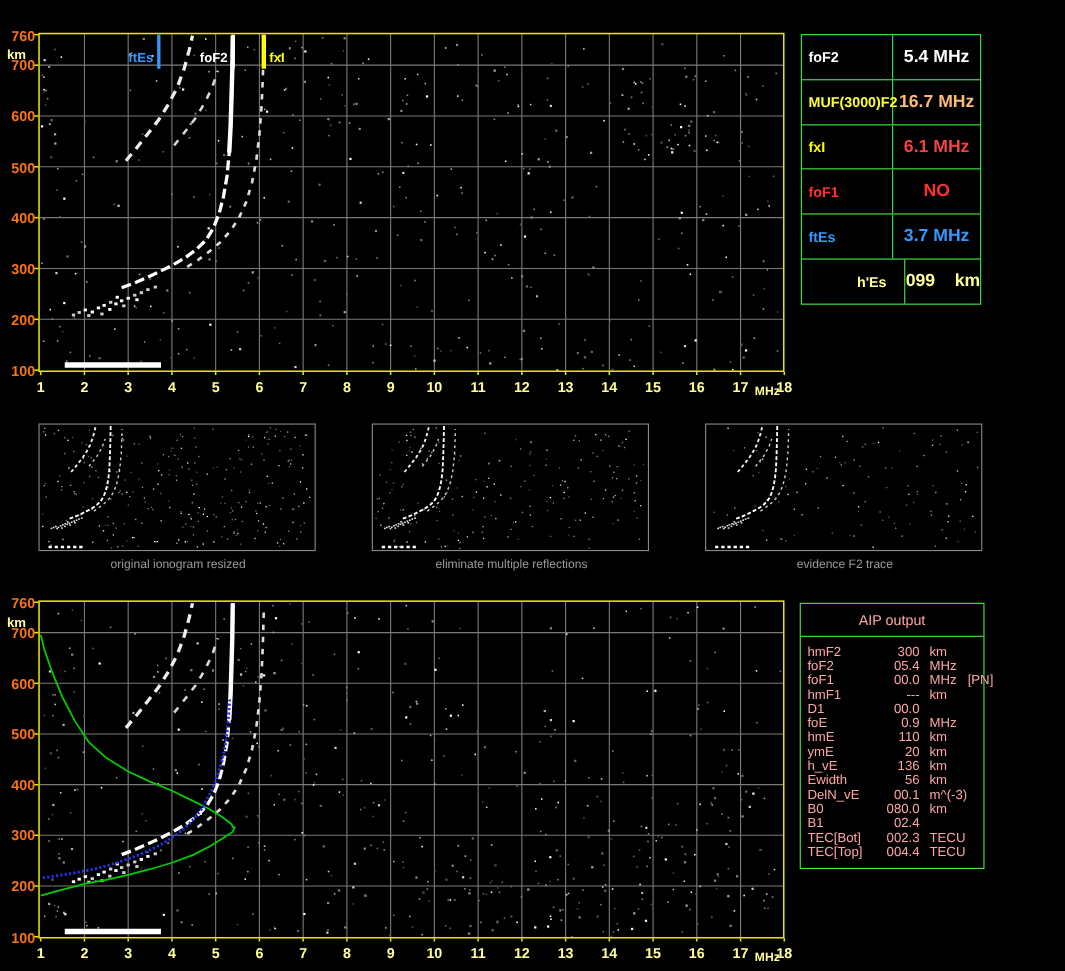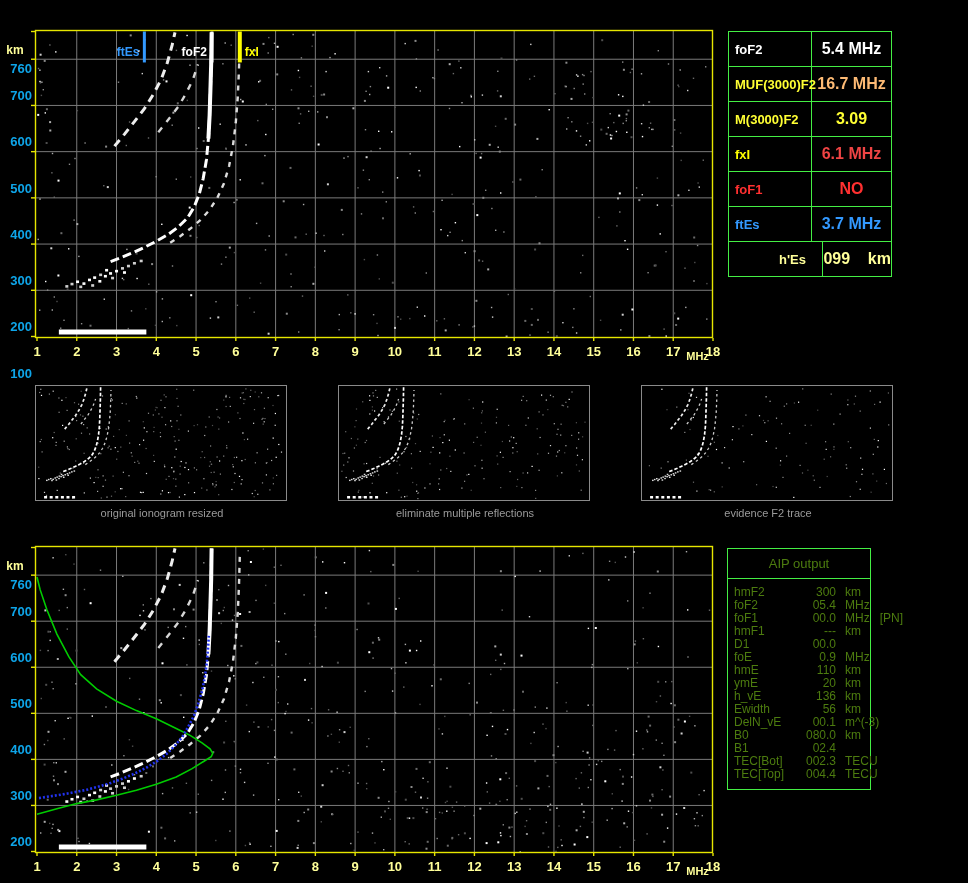--- a/index.html
+++ b/index.html
@@ -2,35 +2,35 @@
 <html><head>
 <meta charset="utf-8">
 <style>
   * { margin:0; padding:0; box-sizing:border-box; }
   html,body { background:#000; }
   body { font-family:"Liberation Sans", sans-serif; }
   .screen { position:relative; width:968px; height:883px; background:#000; overflow:hidden; }
   .title { position:absolute; left:88px; top:1px; font-size:13px; font-weight:bold; color:#FFFF99; letter-spacing:-0.1px; white-space:pre; }
   .chart { position:absolute; left:0; width:968px; }
   .chart svg { position:absolute; left:35px; top:0; overflow:visible; }
-  .ylab { position:absolute; left:1px; width:31px; text-align:right; font-size:13px; font-weight:bold; color:#0ea5e9;margin-top:36px; }
+  .ylab { position:absolute; left:1px; width:31px; text-align:right; font-size:13px; font-weight:bold; color:#f97316; }
   .yunit { position:absolute; left:0px; width:30px; text-align:center; font-size:12px; font-weight:bold; color:#FFFF99; }
   .xlab { position:absolute; width:30px; text-align:center; font-size:13px; font-weight:bold; color:#FFFF99; }
   .xunit { position:absolute; font-size:11px; font-weight:bold; color:#FFFF99; }
   .thumb { position:absolute; top:385px; width:252px; height:116px; border:1px solid #8a8a8a; background:#000; }
   .thumb svg { position:absolute; left:0; top:0; }
   .thumb-caption { position:absolute; top:121px; left:0; width:252px; text-align:center; font-size:11px; color:#9a9a9a; }
   .as-table { position:absolute; left:728px; top:31px; width:164px; height:246px; border:1px solid #44EE44; display:flex; flex-direction:column; }
   .as-header { height:31px; border-bottom:1px solid #44EE44; color:#FFFF00; font-weight:bold; font-size:13px; display:flex; align-items:center; justify-content:center; }
   .as-rows { flex:1; display:flex; flex-direction:column; }
   .as-row { flex:1; display:flex; border-bottom:1px solid #44EE44; }
   .as-row:last-child { border-bottom:none;margin-left:44px; }
   .as-label { width:83px; border-right:1px solid #44EE44; display:flex; align-items:center; padding-left:6px; font-size:13px; font-weight:bold; white-space:pre; }
   .as-value { flex:1; display:flex; align-items:center; justify-content:center; font-size:16px; font-weight:bold; white-space:pre; }
-  .aip-table { position:absolute; left:727px; top:548px; width:144px; height:242px; border:1px solid #44EE44; color:#4d7c0f; }
+  .aip-table { position:absolute; left:727px; top:548px; width:168px; height:242px; border:1px solid #44EE44; color:#fca5a5; }
   .aip-header { height:30px; border-bottom:1px solid #44EE44; font-size:13px; display:flex; align-items:center; justify-content:center; }
   .aip-rows { padding:7px 0 0 0; }
   .aip-row { display:grid; grid-template-columns:64px 44px 1fr; height:13px; line-height:13px; font-size:12px; }
   .aip-name { padding-left:6px; white-space:pre; }
   .aip-value { text-align:right; white-space:pre; }
   .aip-unit { padding-left:9px; white-space:pre; }
 </style>
 </head>
 <body>
 
@@ -1868,24 +1868,20 @@
     <div class="as-rows" id="as-rows">
         <div class="as-row">
           <div class="as-label" style="color: rgb(255, 255, 255);">foF2</div>
           <div class="as-value" style="color: rgb(255, 255, 255);">5.4 MHz</div>
         </div>
         <div class="as-row">
           <div class="as-label" style="color: rgb(255, 255, 51);">MUF(3000)F2</div>
           <div class="as-value" style="color: #fdba74;">16.7 MHz</div>
         </div>
         <div class="as-row">
-          <div class="as-label" style="color: rgb(255, 255, 51);">M(3000)F2</div>
-          <div class="as-value" style="color: rgb(255, 255, 51);">3.09</div>
-        </div>
-        <div class="as-row">
           <div class="as-label" style="color: rgb(255, 255, 0);">fxI</div>
           <div class="as-value" style="color: #ef4444;">6.1 MHz</div>
         </div>
         <div class="as-row">
           <div class="as-label" style="color: rgb(255, 48, 48);">foF1</div>
           <div class="as-value" style="color: rgb(255, 48, 48);">NO</div>
         </div>
         <div class="as-row">
           <div class="as-label" style="color: rgb(51, 153, 255);">ftEs</div>
           <div class="as-value" style="color: rgb(51, 153, 255);">3.7 MHz</div>

